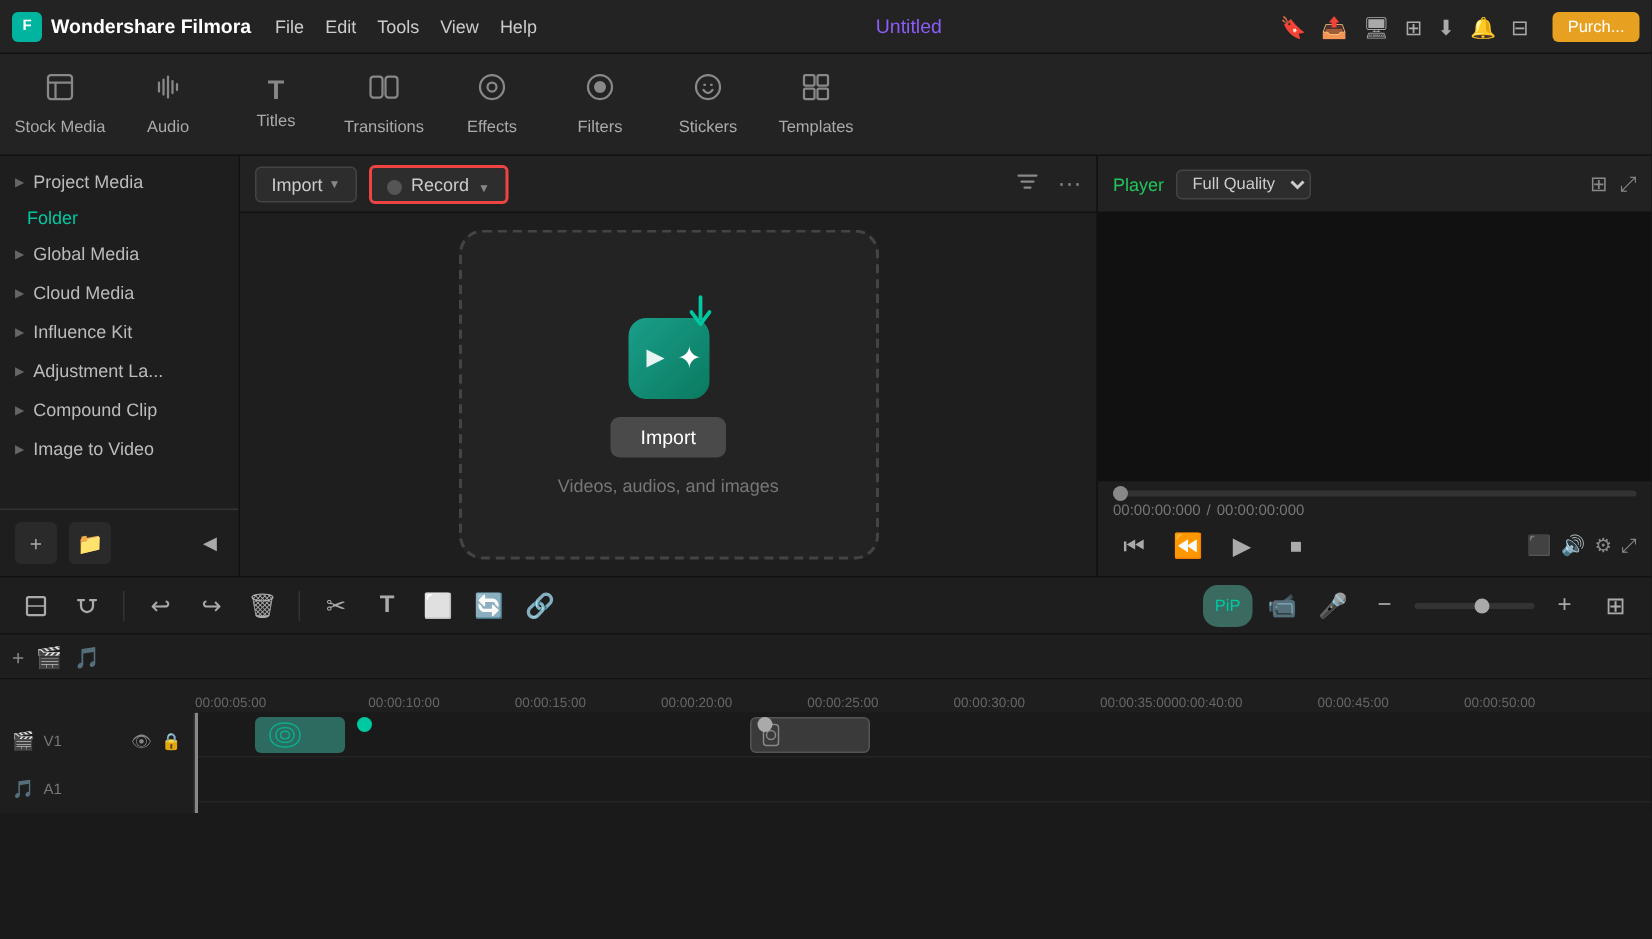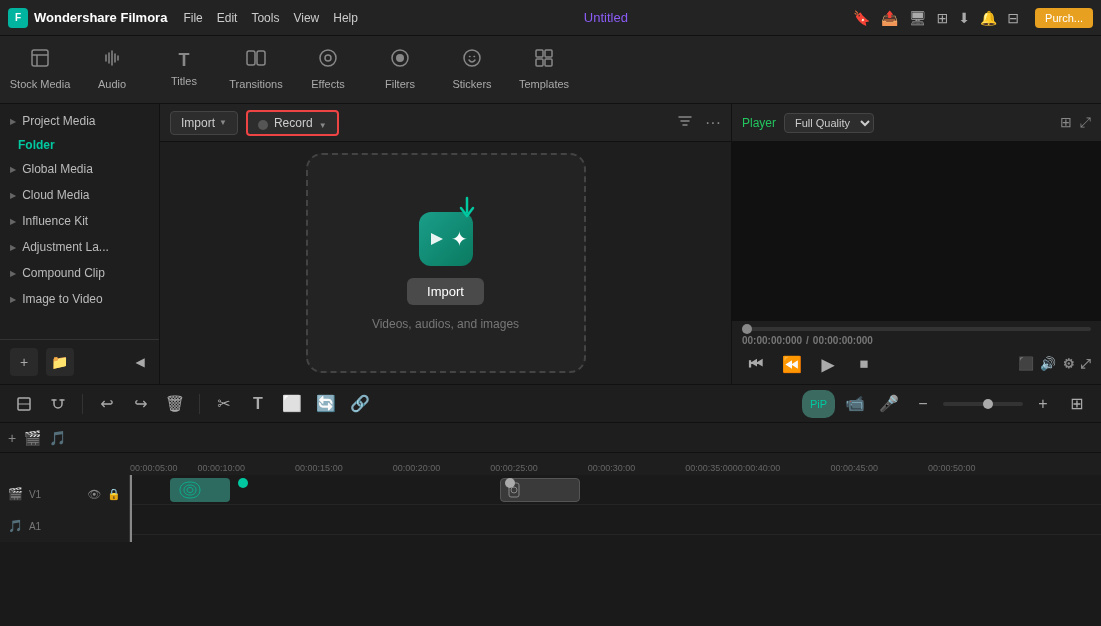--- a/index.html
+++ b/index.html
@@ -26,21 +26,21 @@
     .toolbar-item.active .t-label { color: #00c8a0; }
 
     
     #main { display: flex; height: calc(626px - 36px - 68px - 58px - 30px); }
 
     
     #sidebar { width: 160px; background: #1e1e1e; border-right: 1px solid #111; display: flex; flex-direction: column; padding-top: 4px; }
     .sidebar-section { display: flex; flex-direction: column; }
     .sidebar-item { display: flex; align-items: center; gap: 6px; padding: 6px 10px; cursor: pointer; color: #bbb; font-size: 12px; }
     .sidebar-item .arrow { font-size: 8px; color: #666; }
-    .sidebar-folder { padding: 4px 18px; color: #00c8a0; font-size: 12px; cursor: pointer; font-weight: bold; }
+    .sidebar-folder { padding: 4px 18px; color: #00c8a0; font-size: 12px; cursor: pointer; }
     .sidebar-bottom { margin-top: auto; display: flex; gap: 8px; padding: 8px 10px; border-top: 1px solid #333; }
     .sidebar-bottom-btn { width: 28px; height: 28px; background: #2a2a2a; border-radius: 4px; display: flex; align-items: center; justify-content: center; cursor: pointer; color: #aaa; font-size: 14px; }
     .sidebar-collapse { margin-left: auto; display: flex; align-items: center; justify-content: center; width: 18px; cursor: pointer; color: #aaa; }
 
     
     #content { flex: 1; background: #1e1e1e; display: flex; flex-direction: column; }
     #content-toolbar { display: flex; align-items: center; padding: 6px 10px; gap: 8px; background: #222; border-bottom: 1px solid #111; height: 38px; }
     .import-btn { background: #2d2d2d; border: 1px solid #444; color: #ccc; border-radius: 4px; padding: 4px 10px; font-size: 12px; cursor: pointer; display: flex; align-items: center; gap: 4px; }
     .import-btn .arrow { font-size: 8px; color: #888; }
     .record-btn { background: #2d2d2d; border: 2px solid #ef4444; color: #ccc; border-radius: 4px; padding: 4px 10px; font-size: 12px; cursor: pointer; display: flex; align-items: flex-end; gap: 6px; }
@@ -61,21 +61,21 @@
     .dropzone-subtext { color: #777; font-size: 12px; }
 
     
     #player { width: 370px; background: #1a1a1a; border-left: 1px solid #111; display: flex; flex-direction: column; }
     #player-header { display: flex; align-items: center; padding: 8px 10px; gap: 8px; border-bottom: 1px solid #111; background: #222; height: 38px; }
     .player-label { color: #22c55e; font-size: 12px; }
     .quality-select { background: #2d2d2d; border: 1px solid #444; color: #ccc; border-radius: 4px; padding: 2px 6px; font-size: 11px; cursor: pointer; }
     .player-right-icons { margin-left: auto; display: flex; gap: 8px; }
     .player-right-icons span { color: #888; cursor: pointer; font-size: 14px; }
     #player-viewport { flex: 1; background: #111; display: flex; align-items: center; justify-content: center; }
-    #player-controls { padding: 6px 10px; background: #1e1e1e; font-weight: bold; }
+    #player-controls { padding: 6px 10px; background: #1e1e1e; }
     .time-row { display: flex; align-items: center; gap: 4px; margin-bottom: 4px; }
     .timeline-bar { flex: 1; height: 4px; background: #333; border-radius: 2px; position: relative; }
     .timeline-handle { width: 10px; height: 10px; background: #888; border-radius: 50%; position: absolute; top: -3px; left: 0; }
     .time-text { color: #777; font-size: 10px; white-space: nowrap; }
     .controls-row { display: flex; align-items: center; gap: 8px; justify-content: center; }
     .ctrl-btn { color: #aaa; cursor: pointer; font-size: 16px; width: 28px; height: 28px; display: flex; align-items: center; justify-content: center; }
     .player-side-controls { margin-left: auto; display: flex; gap: 6px; }
     .player-side-controls span { color: #888; cursor: pointer; font-size: 13px; }
 
     
@@ -366,21 +366,21 @@
 </div>
 
 <div id="timeline">
   <div id="timeline-header">
     <div class="tl-header-btn">+</div>
     <div class="tl-header-btn">🎬</div>
     <div class="tl-header-btn">🎵</div>
   </div>
   <div id="timeline-ruler">
     <div class="ruler-marks">
-      <div class="ruler-mark" style="margin-right:20px;">
+      <div class="ruler-mark" style="margin-right:68px;">
         <span class="ruler-label">00:00:05:00</span>
       </div>
       <div class="ruler-mark" style="margin-right:50px;">
         <span class="ruler-label">00:00:10:00</span>
       </div>
       <div class="ruler-mark" style="margin-right:50px;">
         <span class="ruler-label">00:00:15:00</span>
       </div>
       <div class="ruler-mark" style="margin-right:50px;">
         <span class="ruler-label">00:00:20:00</span>

